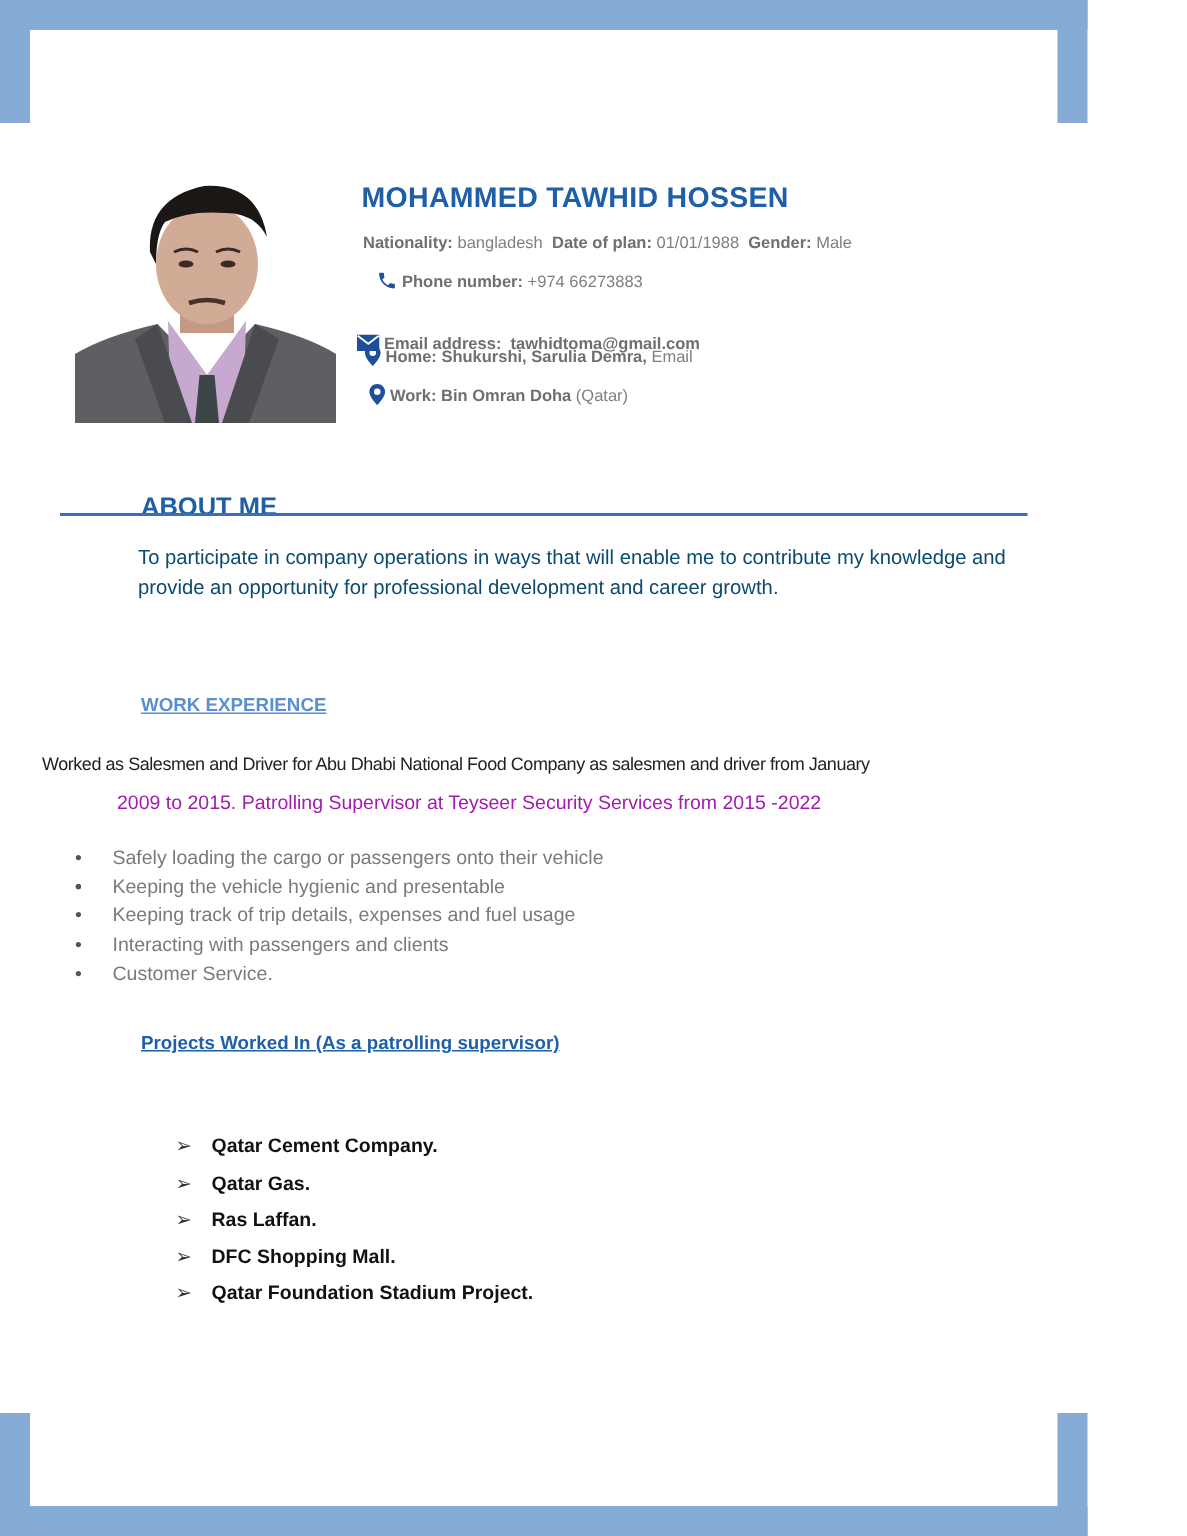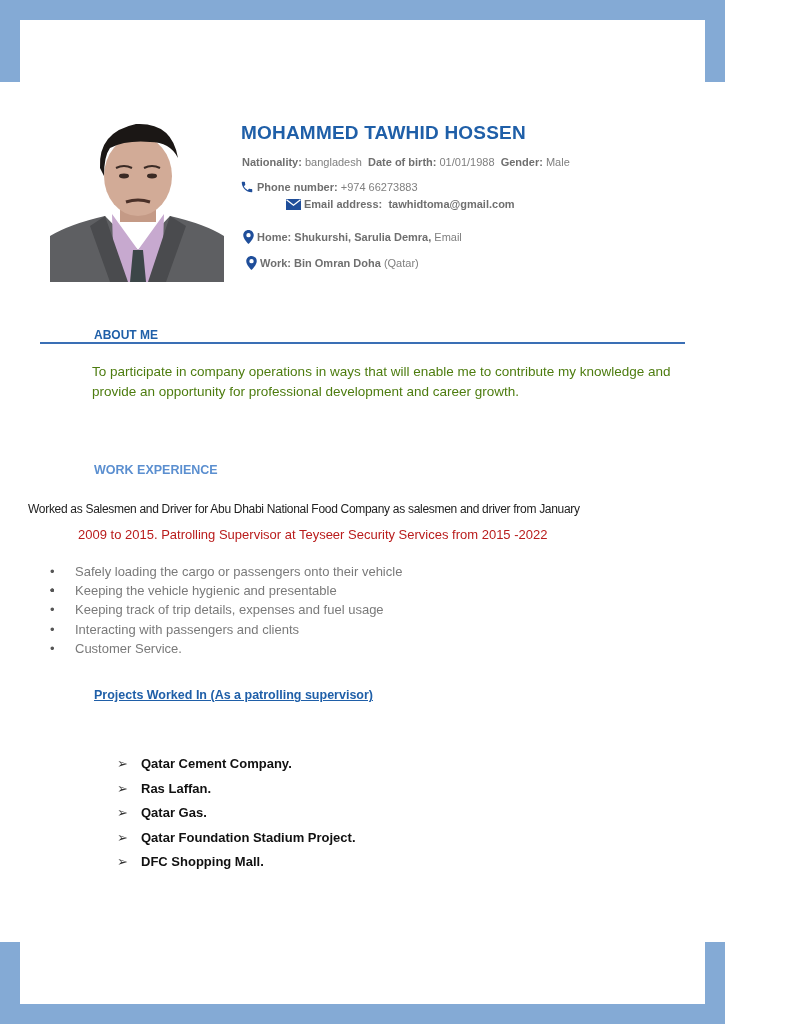--- a/index.html
+++ b/index.html
@@ -13,32 +13,32 @@
   .f-bl  { left:0; top:942px; width:20px; height:82px; }
   .f-br  { left:705px; top:942px; width:20px; height:82px; }
 
   .photo { position:absolute; left:50px; top:118px; width:174px; height:164px; background:#ffffff; overflow:hidden; }
 
   .name { position:absolute; left:241px; top:122px; font-size:19px; font-weight:bold; color:#1f5fa8; letter-spacing:0.2px; }
   .info { position:absolute; font-size:11px; color:#7f7f7f; white-space:nowrap; }
   .info b { color:#6f6f6f; }
   .info .ic { display:inline-block; vertical-align:middle; margin-right:3px; }
   .l1 { left:242px; top:156px; }
-  .l2 { left:240px; top:180px; }
-  .l3 { left:238px; top:198px;margin-left:48px; }
+  .l2 { left:251px; top:180px; }
+  .l3 { left:238px; top:223px; }
   .l4 { left:243px; top:230px; }
   .l5 { left:246px; top:256px; }
 
-  .sec-about { position:absolute; left:94px; top:328px; font-size:12px; font-weight:bold; color:#1f5fa8; font-family:"Liberation Sans Narrow","Liberation Sans", sans-serif; }
+  .sec-about { position:absolute; left:94px; top:328px; font-size:17px; font-weight:bold; color:#1f5fa8; font-family:"Liberation Sans Narrow","Liberation Sans", sans-serif; }
   .about-rule { position:absolute; left:40px; top:342px; width:645px; height:2px; background:#3a6fb5; }
-  .about-text { position:absolute; left:92px; top:362px; width:610px; font-size:13.5px; line-height:19.5px; color:#4d7c0f; }
+  .about-text { position:absolute; left:92px; top:362px; width:610px; font-size:13.5px; line-height:19.5px; color:#0c4a6e; }
 
-  .sec-work { position:absolute; left:94px; top:463px; font-size:12.5px; font-weight:bold; color:#5b8fd0; }
+  .sec-work { position:absolute; left:94px; top:463px; font-size:12.5px; font-weight:bold; color:#5b8fd0; text-decoration:underline; }
   .work-1 { position:absolute; left:28px; top:502px; font-size:12px; color:#222; letter-spacing:-0.3px; white-space:nowrap; }
-  .work-2 { position:absolute; left:78px; top:527px; font-size:13px; color:#b91c1c; white-space:nowrap; }
+  .work-2 { position:absolute; left:78px; top:527px; font-size:13px; color:#a21caf; white-space:nowrap; }
 
   .duties { position:absolute; left:50px; top:562px; margin:0; padding:0; list-style:none; }
   .duties li { position:relative; padding-left:25px; font-size:13px; line-height:19.2px; color:#7a7a7a; white-space:nowrap; }
   .duties li .bul { position:absolute; left:0; top:0; color:#555; }
 
   .proj-title { position:absolute; left:94px; top:688px; font-size:12.5px; font-weight:bold; color:#1f5fa8; text-decoration:underline; white-space:nowrap; }
   .projects { position:absolute; left:117px; top:752px; margin:0; padding:0; list-style:none; }
   .projects li { font-size:13px; font-weight:bold; line-height:24.6px; color:#111; white-space:nowrap; }
   .projects li .arr { display:inline-block; width:24px; font-weight:normal; color:#333; }
 </style>
@@ -77,21 +77,21 @@
 
     <path d="M76 84 Q88 80 100 84" stroke="#4a3028" stroke-width="3" fill="none"></path>
   </svg>
 </div>
 
 <div class="name">MOHAMMED TAWHID HOSSEN</div>
 
 <div class="info l1">
   <b>Nationality:</b>
   <span>bangladesh</span>&nbsp;
-  <b>Date of birth:</b>
+  <b>Date of plan:</b>
   <span>01/01/1988</span>&nbsp;
   <b>Gender:</b>
   <span>Male</span>
 </div>
 
 <div class="info l2">
   <span class="ic">
     <svg width="14" height="14" viewBox="0 0 24 24">
         <path fill="#1f4e9a" d="M6.6 10.8c1.4 2.8 3.8 5.1 6.6 6.6l2.2-2.2c.3-.3.7-.4 1-.2 1.1.4 2.3.6 3.6.6.6 0 1 .4 1 1V20c0 .6-.4 1-1 1C10.6 21 3 13.4 3 4c0-.6.4-1 1-1h3.5c.6 0 1 .4 1 1 0 1.3.2 2.5.6 3.6.1.3 0 .7-.2 1L6.6 10.8z"></path>
       </svg>
@@ -143,17 +143,17 @@
   <li><span class="bul">•</span></li>
   <li><span class="bul">•</span><span>Keeping the vehicle hygienic and presentable</span></li>
   <li><span class="bul">•</span><span>Keeping track of trip details, expenses and fuel usage</span></li>
   <li><span class="bul">•</span><span>Interacting with passengers and clients</span></li>
   <li><span class="bul">•</span><span>Customer Service.</span></li>
 </ul>
 
 <div class="proj-title">Projects Worked In  (As a patrolling supervisor)</div>
 <ul class="projects">
   <li><span class="arr">➢</span><span>Qatar Cement Company.</span></li>
+  <li><span class="arr">➢</span><span>Qatar Gas.</span></li>
   <li><span class="arr">➢</span><span>Ras Laffan.</span></li>
-  <li><span class="arr">➢</span><span>Qatar Gas.</span></li>
+  <li><span class="arr">➢</span><span>DFC Shopping Mall.</span></li>
   <li><span class="arr">➢</span><span>Qatar Foundation Stadium Project.</span></li>
-  <li><span class="arr">➢</span><span>DFC Shopping Mall.</span></li>
 </ul>
 
 </body></html>

